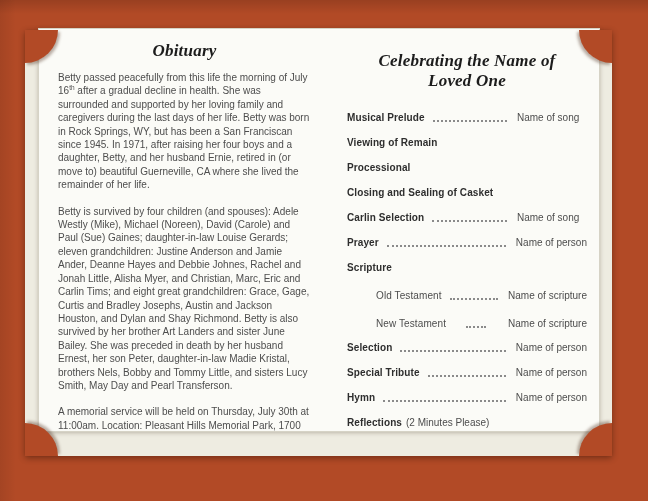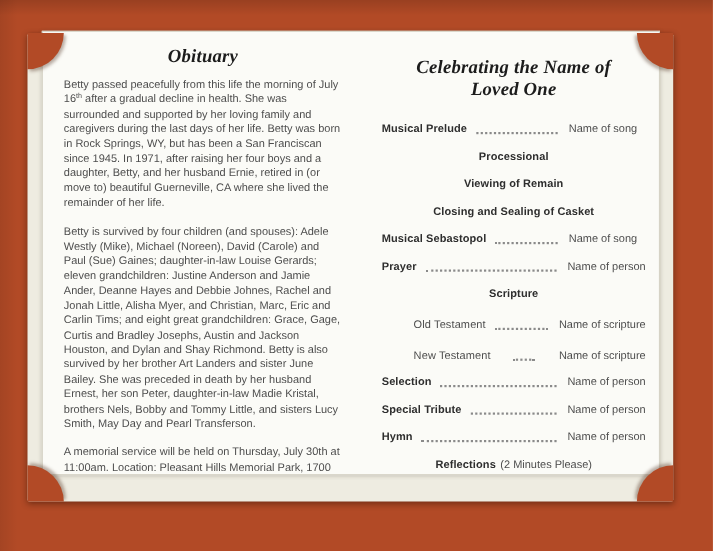--- a/index.html
+++ b/index.html
@@ -65,21 +65,20 @@
     margin:0 0 13px;
   }
   .col-left sup{
     font-size:6.5px; vertical-align:super; line-height:0;
   }
 
   .prog-item{
     display:flex; align-items:flex-end;
     font-size:10px; line-height:12px;
     margin-bottom:13px;
-    justify-content:center;
   }
   .plabel{flex:none; font-weight:bold; color:var(--label); letter-spacing:.1px;}
   .prog-item.sub .plabel{font-weight:normal; color:var(--body-text);}
   .prog-item.sub{padding-left:29px; margin-bottom:16px;}
   .prog-item.group-head{margin-bottom:16px;}
   .prog-item.sub-last{margin-bottom:12px;gap:12px;}
   .leader{
     flex:1 1 auto;
     border-bottom:2px dotted var(--dots);
     margin:0 10px 2px 8px;
@@ -109,33 +108,33 @@
   <div class="col-right">
     <h1 class="script-title">Celebrating the Name of Loved One</h1>
 
     <div class="prog-item">
       <span class="plabel">Musical Prelude</span>
       <span class="leader"></span>
       <span class="pvalue">Name of song</span>
     </div>
 
     <div class="prog-item">
-      <span class="plabel">Processional</span>
+      <span class="plabel">Viewing of Remain</span>
     </div>
 
     <div class="prog-item">
-      <span class="plabel">Viewing of Remain</span>
+      <span class="plabel">Processional</span>
     </div>
 
     <div class="prog-item">
       <span class="plabel">Closing and Sealing of Casket</span>
     </div>
 
     <div class="prog-item">
-      <span class="plabel">Musical Sebastopol</span>
+      <span class="plabel">Carlin Selection</span>
       <span class="leader"></span>
       <span class="pvalue">Name of song</span>
     </div>
 
     <div class="prog-item">
       <span class="plabel">Prayer</span>
       <span class="leader"></span>
       <span class="pvalue">Name of person</span>
     </div>
 

